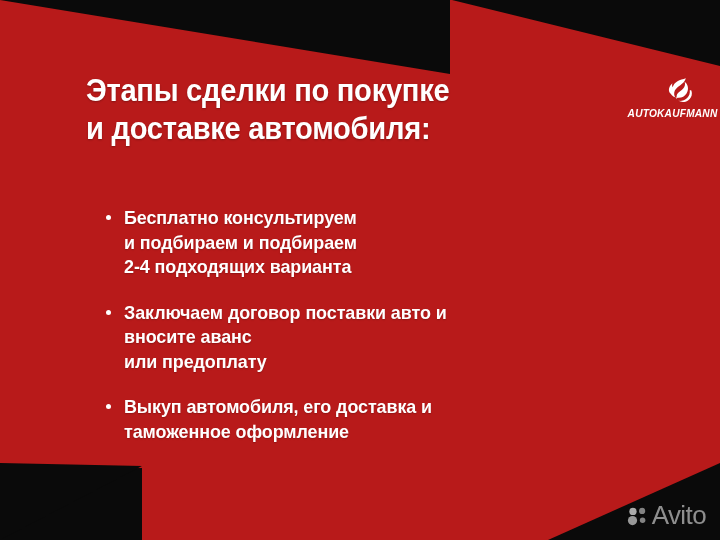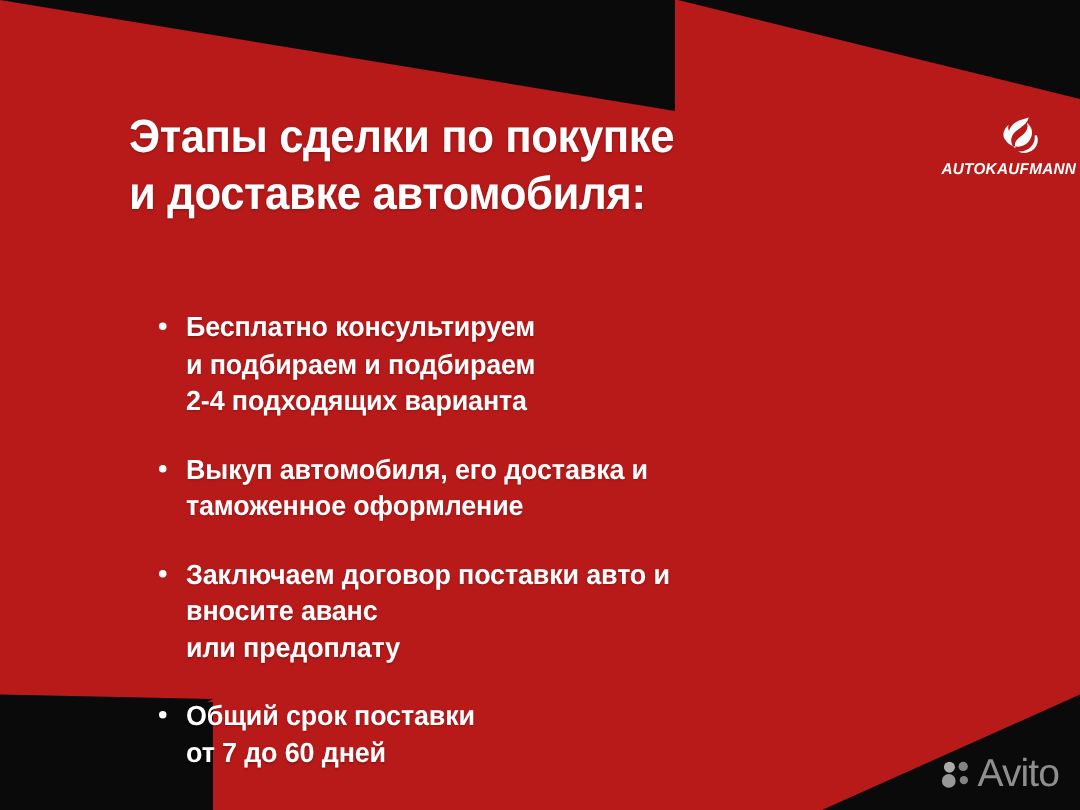--- a/index.html
+++ b/index.html
@@ -174,36 +174,31 @@
 
     <li class="bullet-item">
       <span class="bullet-dot"></span>
       <span class="bullet-line">Бесплатно консультируем</span>
       <span class="bullet-line">и подбираем и подбираем</span>
       <span class="bullet-line">2-4 подходящих варианта</span>
     </li>
 
     <li class="bullet-item">
       <span class="bullet-dot"></span>
-      <span class="bullet-line">Выкуп автомобиля, его доставка и</span>
-      <span class="bullet-line">таможенное оформление</span>
-    </li>
-
-    <li class="bullet-item">
-      <span class="bullet-dot"></span>
       <span class="bullet-line">Заключаем договор поставки авто и</span>
       <span class="bullet-line">вносите аванс</span>
       <span class="bullet-line">или предоплату</span>
     </li>
 
     <li class="bullet-item">
       <span class="bullet-dot"></span>
-      <span class="bullet-line">Общий срок поставки</span>
-      <span class="bullet-line">от 7 до 60 дней</span>
+      <span class="bullet-line">Выкуп автомобиля, его доставка и</span>
+      <span class="bullet-line">таможенное оформление</span>
     </li>
+
 
   </ul>
 
   <div class="avito">
     <svg class="avito-dots" viewBox="0 0 24 24">
       <circle cx="6.5" cy="7" r="4" fill="#b9b9b9"></circle>
       <circle cx="16.5" cy="6.5" r="3.4" fill="#8e8e8e"></circle>
       <circle cx="6" cy="17" r="5" fill="#a5a5a5"></circle>
       <circle cx="17" cy="16.5" r="3" fill="#8e8e8e"></circle>
     </svg>

